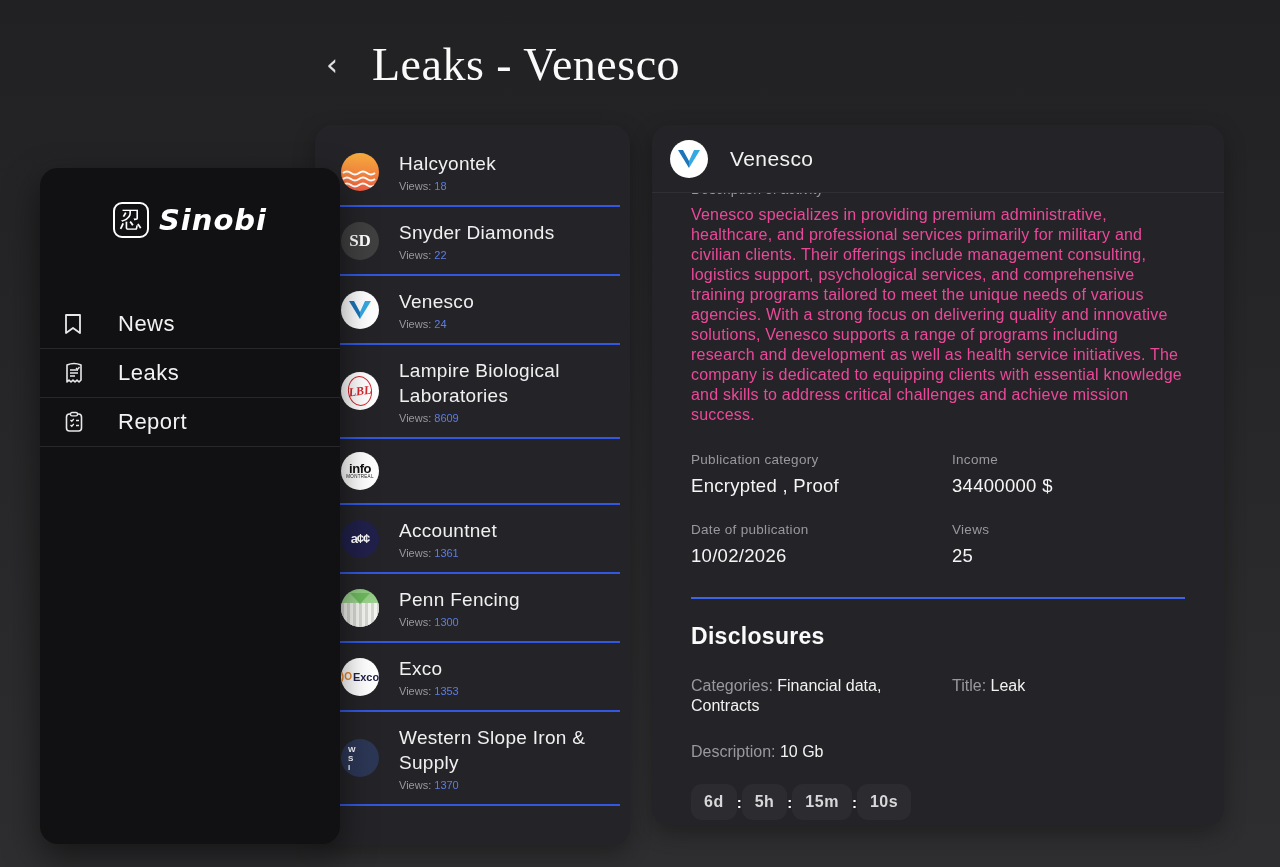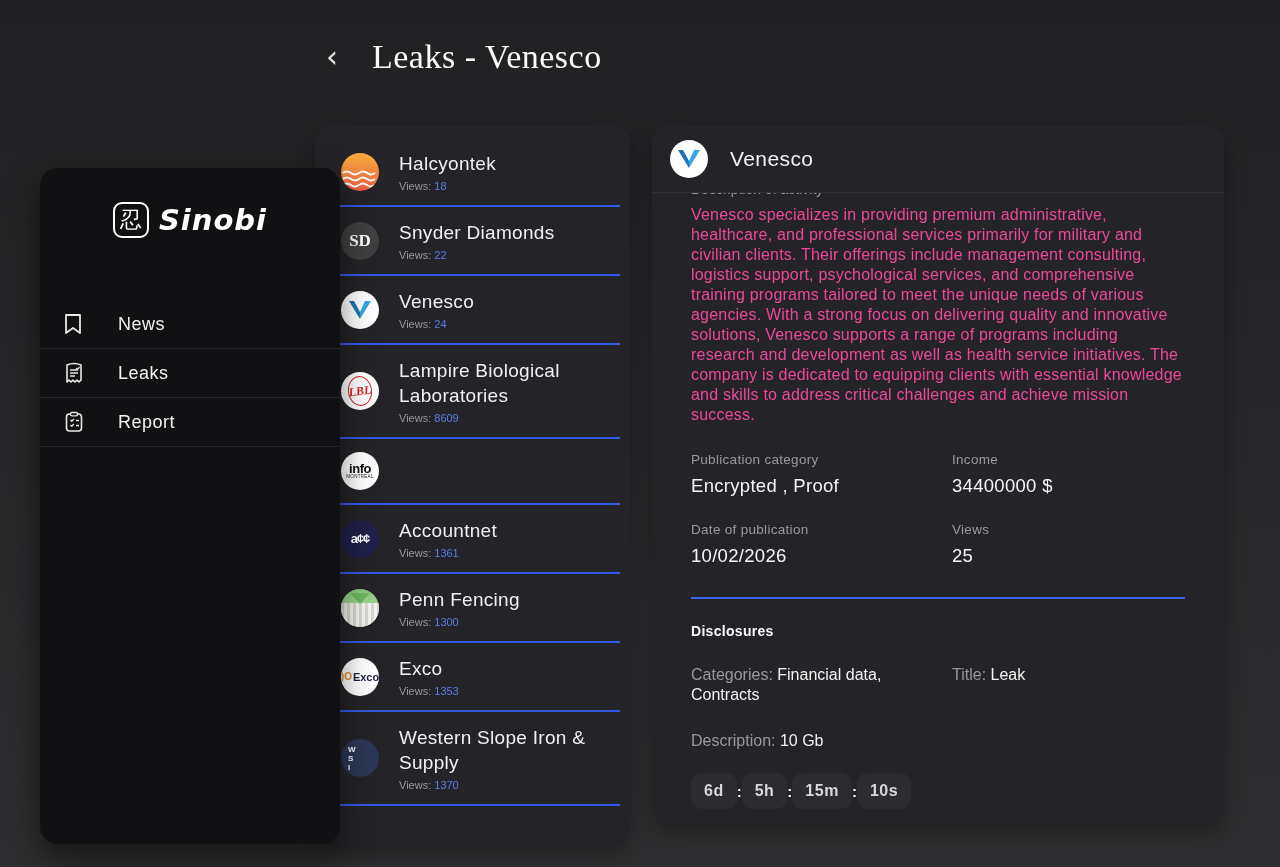--- a/index.html
+++ b/index.html
@@ -14,42 +14,42 @@
   body{
     font-family:"Liberation Sans", sans-serif;
     background:linear-gradient(180deg,#212123 0%,#28282a 55%,#2e2e30 100%);
     color:#ededee;
     position:relative;
   }
 
   
   .page-header{position:absolute;top:38px;left:318px;display:flex;align-items:center;gap:26px;}
   .back-btn{background:none;border:none;color:#e0e0e0;font-size:30px;line-height:1;cursor:pointer;font-family:"DejaVu Sans",sans-serif;padding:4px 8px;}
-  .page-title{font-family:"Liberation Serif","DejaVu Serif",serif;font-weight:400;font-size:34px;color:#fafafa;letter-spacing:.5px;}
+  .page-title{font-family:"Liberation Serif","DejaVu Serif",serif;font-weight:400;font-size:46px;color:#fafafa;letter-spacing:.5px;}
 
   
   .sidebar{
     position:absolute;left:40px;top:168px;width:300px;height:676px;
     background:var(--sidebar-bg);border-radius:18px;z-index:5;
     box-shadow:0 14px 34px rgba(0,0,0,.5);
   }
   .brand{display:flex;align-items:center;justify-content:center;gap:10px;margin-top:28px;height:48px;}
   .brand-glyph{
     width:36px;height:36px;border:2.5px solid #fff;border-radius:9px;
     display:flex;align-items:center;justify-content:center;
     font-size:22px;color:#fff;font-family:"DejaVu Sans",sans-serif;
   }
   .brand-text{font-size:29px;font-weight:700;color:#fff;letter-spacing:1px;font-style:italic;font-family:"DejaVu Sans",sans-serif;}
   .nav{margin-top:56px;list-style:none;}
   .nav li{
     display:flex;align-items:center;gap:34px;height:49px;padding-left:24px;
     border-bottom:1px solid #28282b;cursor:pointer;
   }
   .nav li .nav-icon{width:20px;height:22px;display:flex;align-items:center;color:#e8e8e8;}
-  .nav li .nav-label{font-size:18px;color:#f2f2f2;letter-spacing:.5px;}
+  .nav li .nav-label{font-size:22px;color:#f2f2f2;letter-spacing:.5px;}
 
   
   .list-panel{
     position:absolute;left:315px;top:125px;width:315px;height:720px;
     background:var(--panel-bg);border-radius:18px;z-index:2;overflow:hidden;
     padding-top:13px;box-shadow:0 8px 22px rgba(0,0,0,.3);
   }
   .company-list{list-style:none;}
   .company-row{
     display:flex;align-items:center;gap:20px;cursor:pointer;
@@ -92,21 +92,21 @@
   .detail-header{display:flex;align-items:center;gap:22px;padding:15px 18px;border-bottom:1px solid #303034;height:68px;}
   .detail-title{font-size:21px;color:#f2f2f2;letter-spacing:.4px;font-weight:400;}
   .detail-body{padding:0 39px;}
   .clipped-line{height:7px;overflow:hidden;position:relative;}
   .clipped-line span{position:absolute;top:-12px;font-size:14px;color:var(--label-gray);}
   .detail-desc{font-size:16px;line-height:20px;color:#ec4899;letter-spacing:.2px;margin-top:5px;}
   .fields-grid{display:grid;grid-template-columns:261px 1fr;margin-top:27px;row-gap:25px;}
   .field-label{font-size:13.5px;color:var(--label-gray);letter-spacing:.3px;}
   .field-value{font-size:18.5px;color:#f5f5f5;margin-top:8px;letter-spacing:.3px;}
   .section-divider{border:none;border-top:2px solid #3c63e8;margin-top:30px;}
-  .disclosures-heading{font-size:14px;font-weight:700;color:#fafafa;margin-top:24px;letter-spacing:.3px;}
+  .disclosures-heading{font-size:23px;font-weight:700;color:#fafafa;margin-top:24px;letter-spacing:.3px;}
   .disc-grid{display:grid;grid-template-columns:261px 1fr;margin-top:26px;}
   .disc-line{font-size:16px;line-height:20px;}
   .disc-label{color:var(--label-gray);}
   .disc-value{color:#f2f2f2;}
   .disc-desc{margin-top:26px;}
   .timer{display:flex;align-items:center;margin-top:22px;}
   .timer-pill{background:#2c2c30;border-radius:11px;padding:9px 13px;font-size:16px;font-weight:700;color:#d8d8da;letter-spacing:.5px;}
   .timer-colon{color:#fff;font-weight:700;font-size:15px;}
 </style>
 </head>

